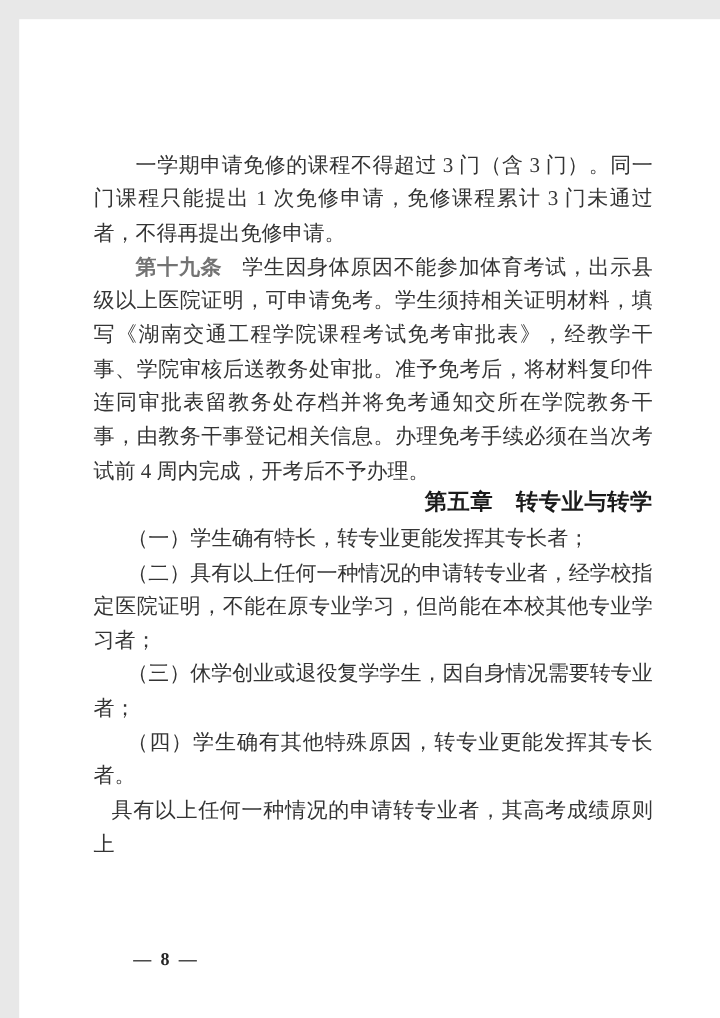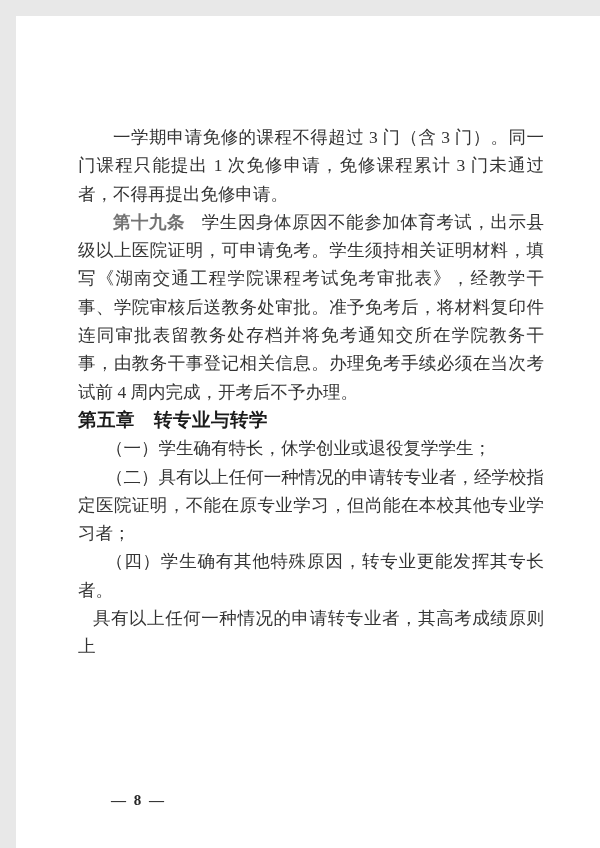--- a/index.html
+++ b/index.html
@@ -32,25 +32,25 @@
   }
   .para-indent {
     text-indent: 2em;
   }
   .article-label {
     font-weight: 700;
     color: #737373;
     margin-right: 0.95em;
   }
   .chapter-heading {
-    font-family: Liberation Serif, serif;
+    font-family: Liberation Mono, monospace;
     font-weight: 700;
     font-size: 18.5px;
     color: #1b1b1b;
-    text-align: left;
+    text-align: right;
     text-indent: 0;
     letter-spacing: 0.5px;
     margin: 0;
     padding: 4px 0 11px 0;
     line-height: 28.3px;
   }
   .condition-item {
     text-indent: 1.6em;
   }
   .closing-line {
@@ -73,24 +73,25 @@
 <div class="page">
   <div class="content">
 
     <p class="para-indent">一学期申请免修的课程不得超过 3 门（含 3 门）。同一门课程只能提出 1 次免修申请，免修课程累计 3 门未通过者，不得再提出免修申请。</p>
 
     <p class="para-indent"><span class="article-label">第十九条</span><span>学生因身体原因不能参加体育考试，出示县级以上医院证明，可申请免考。学生须持相关证明材料，填写《湖南交通工程学院课程考试免考审批表》，经教学干事、学院审核后送教务处审批。准予免考后，将材料复印件连同审批表留教务处存档并将免考通知交所在学院教务干事，由教务干事登记相关信息。办理免考手续必须在当次考试前 4 周内完成，开考后不予办理。</span></p>
 
     <p class="chapter-heading">第五章　转专业与转学</p>
 
 
-    <p class="condition-item">（一）学生确有特长，休学创业或退役复学学生；</p>
+    <p class="condition-item">（一）学生确有特长，转专业更能发挥其专长者；</p>
 
     <p class="condition-item">（二）具有以上任何一种情况的申请转专业者，经学校指定医院证明，不能在原专业学习，但尚能在本校其他专业学习者；</p>
 
+    <p class="condition-item">（三）休学创业或退役复学学生，因自身情况需要转专业者；</p>
 
     <p class="condition-item">（四）学生确有其他特殊原因，转专业更能发挥其专长者。</p>
 
     <p class="closing-line">具有以上任何一种情况的申请转专业者，其高考成绩原则上</p>
 
   </div>
 
   <div class="page-number">— 8 —</div>
 </div>
 

